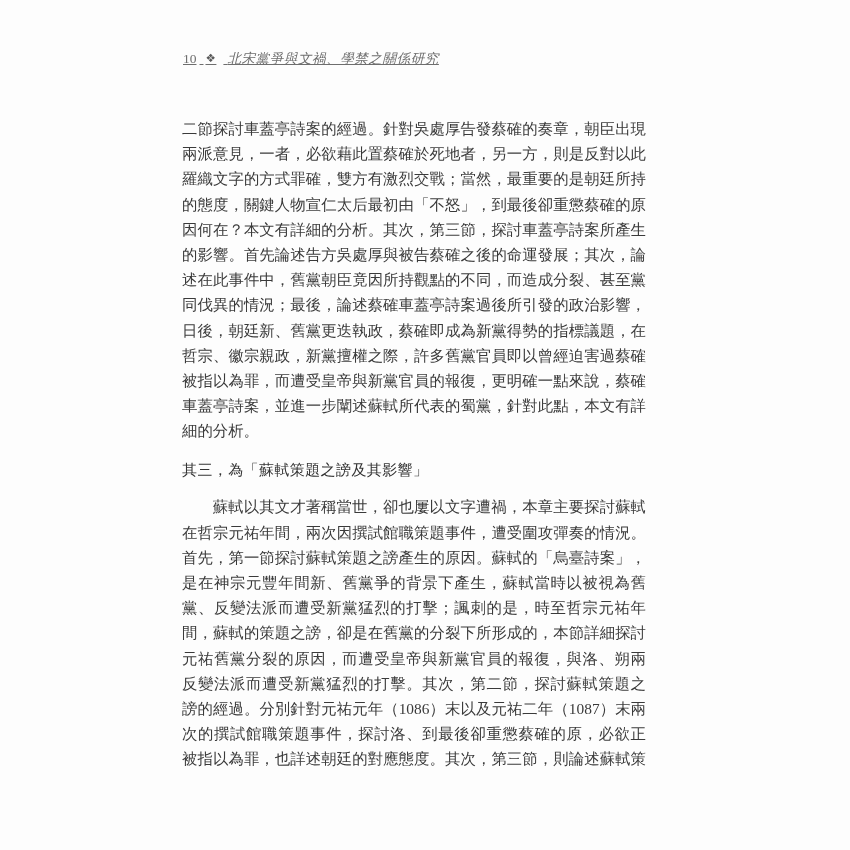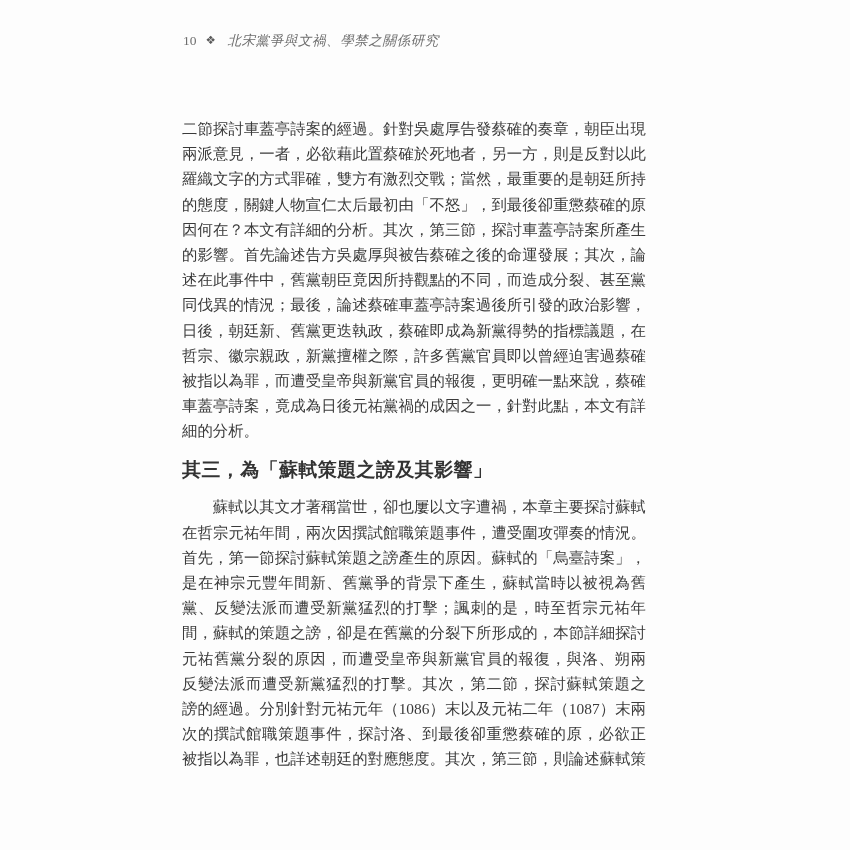--- a/index.html
+++ b/index.html
@@ -11,27 +11,28 @@
     position: relative;
     width: 850px;
     height: 850px;
     background: #fdfdfd;
     overflow: hidden;
     font-family: "Liberation Serif", "DejaVu Serif", serif;
   }
   .running-head {
     position: absolute;
     left: 183px;
-    top: 32px;
+    top: 46px;
     font-size: 13.5px;
-    line-height: 18px;
+    line-height: 26px;
     color: #6e6e6e;
     font-style: italic;
     letter-spacing: 0.6px;
     white-space: nowrap;
+    text-decoration: underline;
   }
   .running-head .pagenum {
     font-style: normal;
     letter-spacing: 0;
     margin-right: 3px;
   }
   .orn {
     font-style: normal;
     font-size: 11.5px;
     color: #5a5a5a;
@@ -54,22 +55,22 @@
   }
   .just {
     text-align: justify;
     text-align-last: justify;
   }
   .indent {
     text-indent: 30.8px;
   }
   .heading {
     font-family: "Liberation Sans", "DejaVu Sans", sans-serif;
-    font-weight: bold;
-    font-size: 19px;
+    font-weight: normal;
+    font-size: 15px;
     color: #333333;
     height: 25px;
     line-height: 25px;
     margin: 14px 0 12px 0;
     letter-spacing: 0.4px;
   }
 </style>
 </head>
 <body>
 
@@ -88,21 +89,21 @@
       <div class="tline just">兩派意見，一者，必欲藉此置蔡確於死地者，另一方，則是反對以此</div>
       <div class="tline just">羅織文字的方式罪確，雙方有激烈交戰；當然，最重要的是朝廷所持</div>
       <div class="tline just">的態度，關鍵人物宣仁太后最初由「不怒」，到最後卻重懲蔡確的原</div>
       <div class="tline just">因何在？本文有詳細的分析。其次，第三節，探討車蓋亭詩案所產生</div>
       <div class="tline just">的影響。首先論述告方吳處厚與被告蔡確之後的命運發展；其次，論</div>
       <div class="tline just">述在此事件中，舊黨朝臣竟因所持觀點的不同，而造成分裂、甚至黨</div>
       <div class="tline just">同伐異的情況；最後，論述蔡確車蓋亭詩案過後所引發的政治影響，</div>
       <div class="tline just">日後，朝廷新、舊黨更迭執政，蔡確即成為新黨得勢的指標議題，在</div>
       <div class="tline just">哲宗、徽宗親政，新黨擅權之際，許多舊黨官員即以曾經迫害過蔡確</div>
       <div class="tline just">被指以為罪，而遭受皇帝與新黨官員的報復，更明確一點來說，蔡確</div>
-      <div class="tline just">車蓋亭詩案，竟成為日後元祐黨禍的成因之一，針對此點，本文有詳</div>
+      <div class="tline just">車蓋亭詩案，並進一步闡述蘇軾所代表的蜀黨，針對此點，本文有詳</div>
       <div class="tline">細的分析。</div>
     </div>
 
     <div class="heading">其三，為「蘇軾策題之謗及其影響」</div>
 
     <div class="para">
       <div class="tline just indent">蘇軾以其文才著稱當世，卻也屢以文字遭禍，本章主要探討蘇軾</div>
       <div class="tline just">在哲宗元祐年間，兩次因撰試館職策題事件，遭受圍攻彈奏的情況。</div>
       <div class="tline just">首先，第一節探討蘇軾策題之謗產生的原因。蘇軾的「烏臺詩案」，</div>
       <div class="tline just">是在神宗元豐年間新、舊黨爭的背景下產生，蘇軾當時以被視為舊</div>

